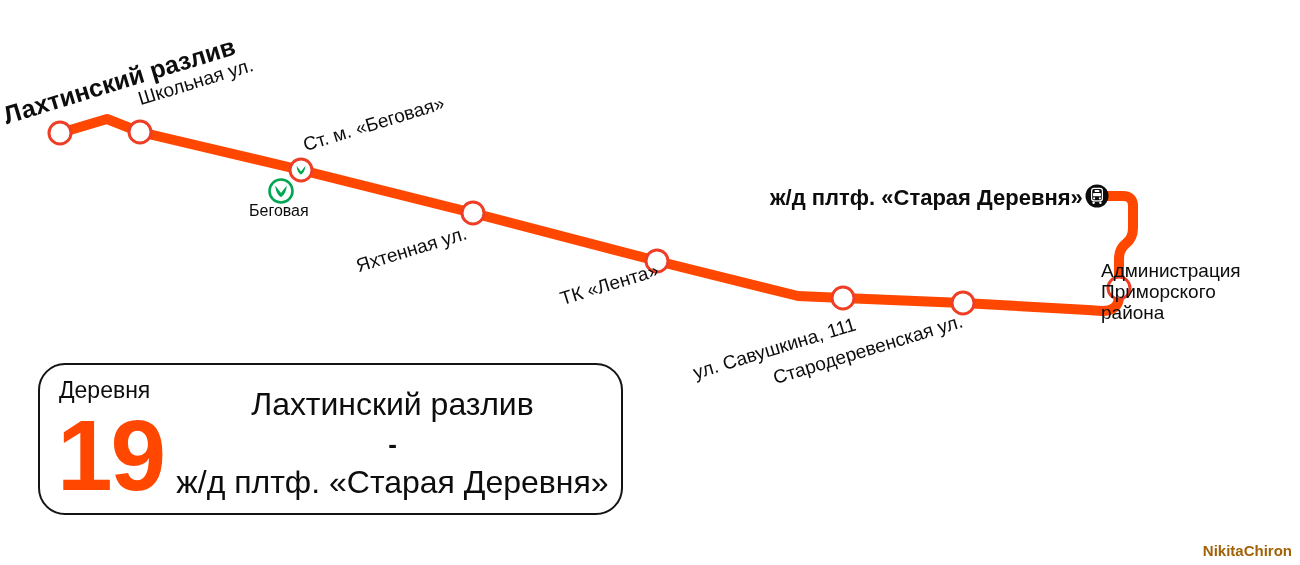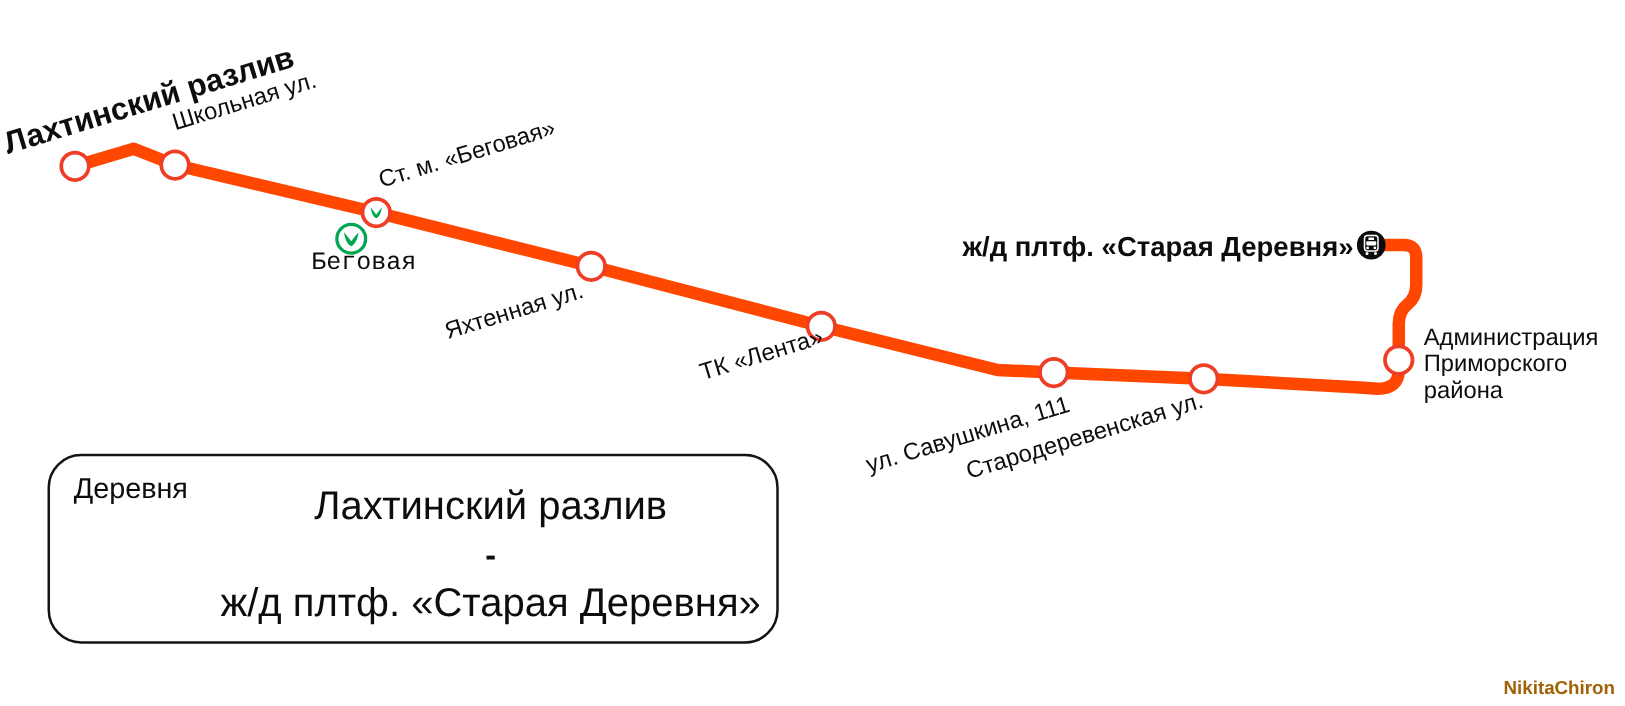--- a/index.html
+++ b/index.html
@@ -22,21 +22,21 @@
   .train-bg{fill:var(--icon-bg);}
   .train-white{fill:#ffffff;}
   .train-outline{fill:none;stroke:#ffffff;stroke-width:1.2;}
 
   .lbl{position:absolute;white-space:nowrap;font-size:19px;line-height:22px;}
   .rot{transform:rotate(-17deg);transform-origin:0 100%;}
   .lbl-bold{font-weight:bold;}
   .lbl-start{font-size:25px;line-height:28px;}
   .lbl-end{font-size:22px;line-height:24px;}
   .lbl-admin{white-space:normal;width:142px;font-size:19px;line-height:21px;}
-  .lbl-metro-name{width:66px;text-align:center;white-space:nowrap;font-size:20px;line-height:18px;font-family:Liberation Mono, monospace;}
+  .lbl-metro-name{width:66px;text-align:left;white-space:nowrap;font-size:16px;line-height:18px;}
 
   .badge{
     position:absolute;left:38px;top:363px;width:585px;height:152px;
     border:2.5px solid #141414;border-radius:27px;background:#ffffff;box-sizing:border-box;
   }
   .badge-vehicle{position:absolute;left:19px;top:12px;font-size:23px;line-height:26px;}
   .badge-number{
     position:absolute;left:17px;top:40px;font-size:100px;line-height:1;
     font-weight:bold;color:var(--num);letter-spacing:-2px;
   }
@@ -95,25 +95,26 @@
 
 <div class="lbl rot lbl-bold lbl-start" style="left:8px;top:101px;">Лахтинский разлив</div>
 <div class="lbl rot" style="left:142px;top:88px;">Школьная ул.</div>
 <div class="lbl rot" style="left:307px;top:134px;">Ст. м. «Беговая»</div>
 <div class="lbl rot" style="left:360px;top:255px;">Яхтенная ул.</div>
 <div class="lbl rot" style="left:564px;top:288px;">ТК «Лента»</div>
 <div class="lbl rot" style="left:697px;top:362px;">ул. Савушкина, 111</div>
 <div class="lbl rot" style="left:777px;top:367px;">Стародеревенская ул.</div>
 
 <div class="lbl lbl-bold lbl-end" style="left:770px;top:186px;">ж/д плтф. «Старая Деревня»</div>
-<div class="lbl lbl-admin" style="left:1139px;top:260px;">Администрация Приморского района</div>
+<div class="lbl lbl-admin" style="left:1101px;top:260px;">Администрация Приморского района</div>
 <div class="lbl lbl-metro-name" style="left:249px;top:202px;">Беговая</div>
 
 <div class="badge">
   <div class="badge-vehicle">Деревня</div>
+  <div class="badge-number">19</div>
   <div class="badge-route">
     <div class="r1">Лахтинский разлив</div>
     <div class="rsep">-</div>
     <div class="r2">ж/д плтф. «Старая Деревня»</div>
   </div>
 </div>
 
 <div class="watermark">NikitaChiron</div>
 
 </body></html>

